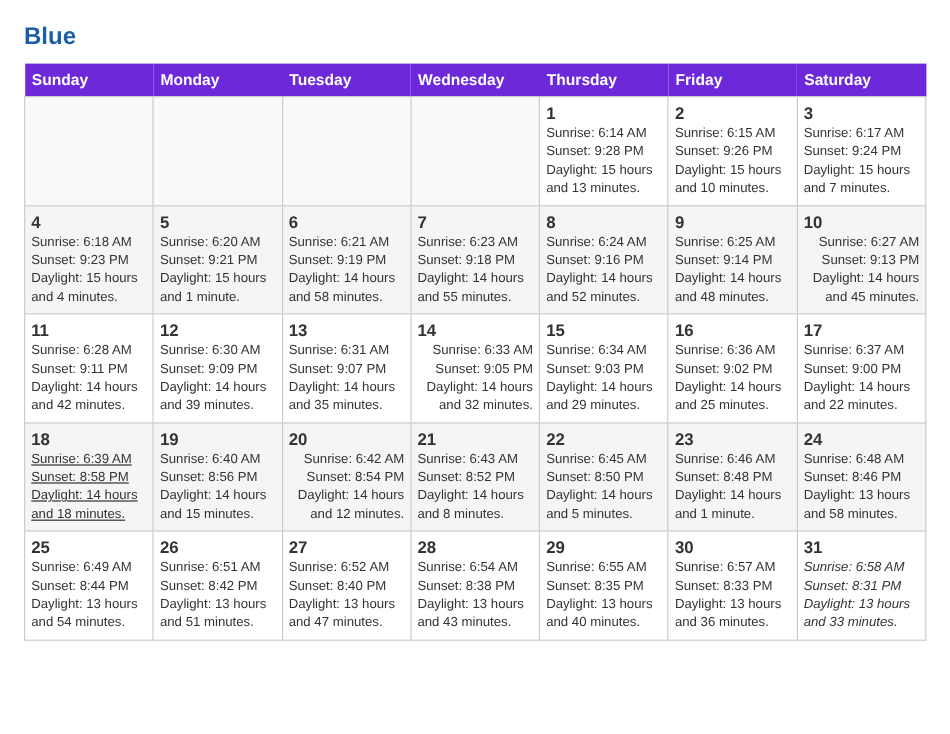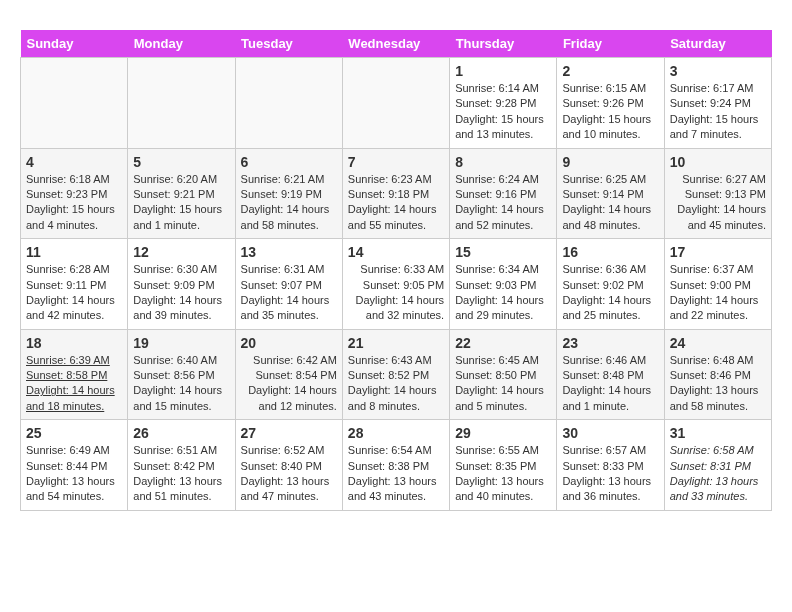--- a/index.html
+++ b/index.html
@@ -33,21 +33,21 @@
     .location {
       font-size: 16px;
       color: #555;
     }
     table {
       width: 100%;
       border-collapse: collapse;
       table-layout: fixed;
     }
     th {
-      background-color: #d946ef;
+      background-color: #6d28d9;
       color: #fff;
       text-align: left;
       padding: 6px 6px;
       font-size: 13px;
       font-weight: bold;
     }
     td {
       border: 1px solid #ccc;
       vertical-align: top;
       padding: 5px 5px;
@@ -75,20 +75,21 @@
     }
     tr:nth-child(even) td { background-color: #f5f5f5; }
     tr:nth-child(even) td.empty { background-color: #f5f5f5; }
   </style>
 </head>
 <body>
 
 <div class="header">
   <div class="logo">
     <div>
+      <div class="logo-blue" style="font-size:20px;font-weight:bold;color:#1a5fa8;">Blue</div>
     </div>
   </div>
   <div class="title-section">
     <div class="month-title"></div>
     <div class="location"></div>
   </div>
 </div>
 
 <table>
   <thead>

